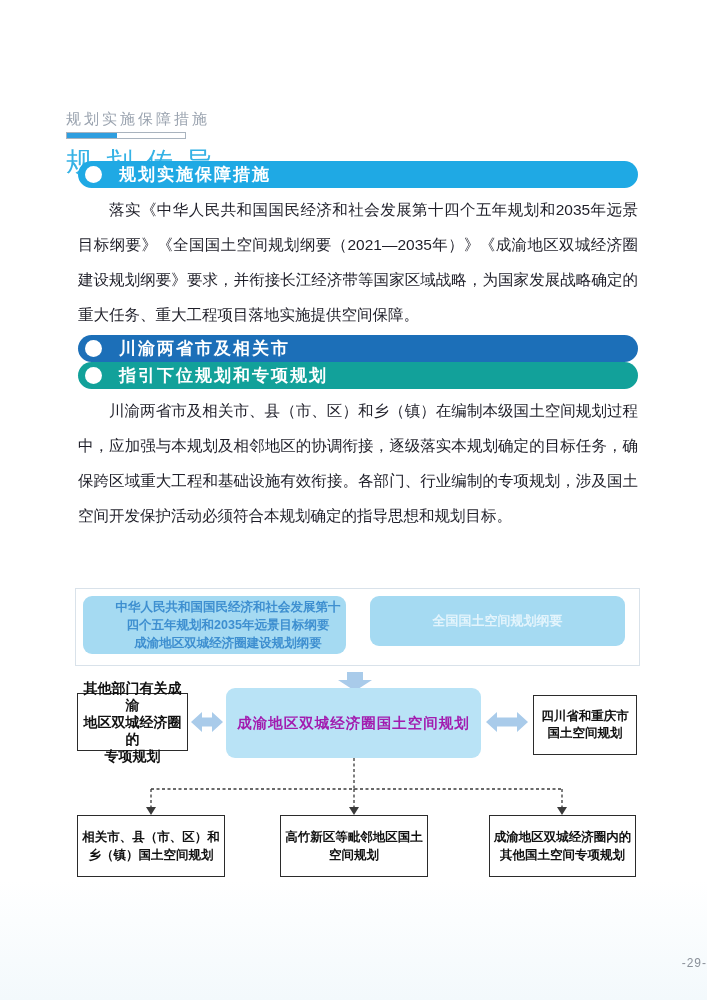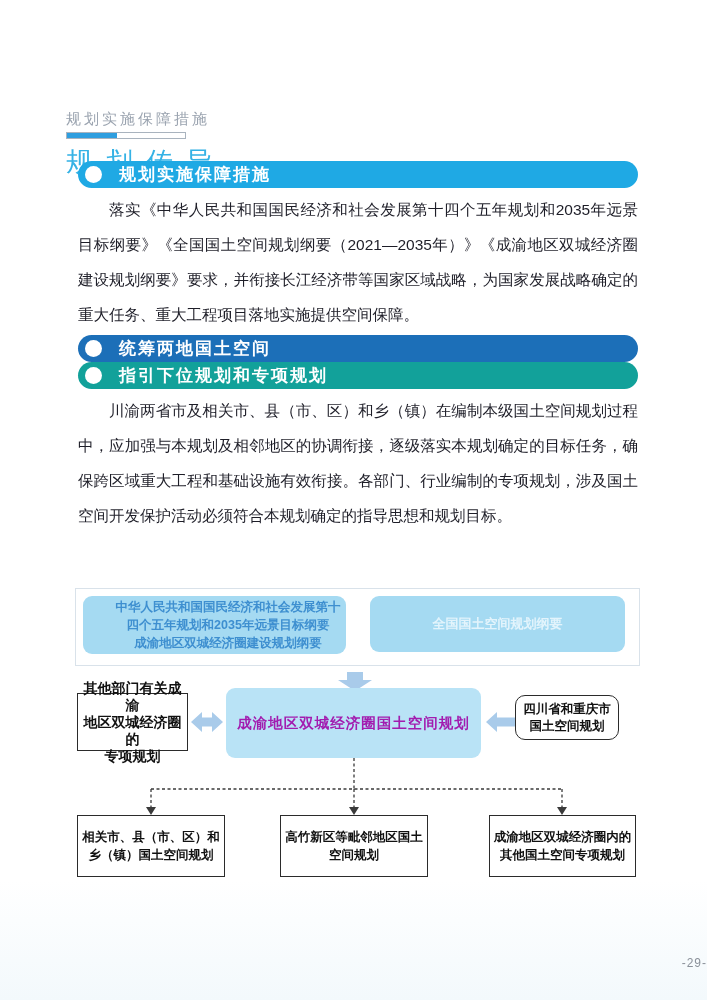--- a/index.html
+++ b/index.html
@@ -27,24 +27,24 @@
   .diagram{position:absolute;left:0;top:585px;width:707px;height:305px;}
   .diagram svg{position:absolute;left:0;top:0;}
   .dg-container{position:absolute;left:75px;top:3px;width:565px;height:78px;
                 border:1px solid #D9E2EA;background:#ffffff;box-sizing:border-box;}
   .blue-box{position:absolute;border-radius:9px;display:flex;align-items:center;justify-content:center;
             text-align:center;font-weight:bold;white-space:pre-line;box-sizing:border-box;}
   .white-box{position:absolute;background:#ffffff;border:1.8px solid #2B2B2B;display:flex;align-items:center;
              justify-content:center;text-align:center;font-weight:bold;color:#111111;
              white-space:pre-line;box-sizing:border-box;}
   .tbox-l{left:83px;top:11px;width:263px;height:58px;font-size:12.5px;line-height:18px;padding-left:27px;}
-  .tbox-r{left:370px;top:11px;width:255px;height:56px;font-size:13px;line-height:18px;}
+  .tbox-r{left:370px;top:11px;width:255px;height:50px;font-size:13px;line-height:18px;}
   .cbox{left:226px;top:103px;width:255px;height:70px;border-radius:9px;font-size:14.5px;color:#a21caf;letter-spacing:1px;}
   .wbox-l{left:77px;top:108px;width:111px;height:58px;font-size:14px;line-height:17px;}
-  .wbox-r{left:515px;top:110px;width:104px;height:45px;font-size:12.5px;line-height:17px;border-radius:10px;}
+  .wbox-r{left:533px;top:110px;width:104px;height:60px;font-size:12.5px;line-height:17px;}
   .bbox{top:230px;height:62px;font-size:12.5px;line-height:18px;}
   .bbox1{left:77px;width:148px;}
   .bbox2{left:280px;width:148px;}
   .bbox3{left:489px;width:147px;}
 
   .page-number{position:absolute;left:0;top:956px;width:707px;text-align:right;
                font-size:12px;color:#8A9099;letter-spacing:1px;}
 </style>
 </head>
 <body>
@@ -61,21 +61,21 @@
 
   <div class="content">
     <div class="section-bar" style="background: rgb(31, 169, 228);">
       <span class="section-dot"></span>
       <span>规划实施保障措施</span>
     </div>
     <p class="section-body">落实《中华人民共和国国民经济和社会发展第十四个五年规划和2035年远景目标纲要》《全国国土空间规划纲要（2021—2035年）》《成渝地区双城经济圈建设规划纲要》要求，并衔接长江经济带等国家区域战略，为国家发展战略确定的重大任务、重大工程项目落地实施提供空间保障。</p>
 
     <div class="section-bar" style="background: rgb(28, 111, 184);">
       <span class="section-dot"></span>
-      <span>统筹两地国土空间</span>
+      <span>川渝两省市及相关市</span>
     </div>
 
     <div class="section-bar" style="background: rgb(18, 161, 154);">
       <span class="section-dot"></span>
       <span>指引下位规划和专项规划</span>
     </div>
     <p class="section-body">川渝两省市及相关市、县（市、区）和乡（镇）在编制本级国土空间规划过程中，应加强与本规划及相邻地区的协调衔接，逐级落实本规划确定的目标任务，确保跨区域重大工程和基础设施有效衔接。各部门、行业编制的专项规划，涉及国土空间开发保护活动必须符合本规划确定的指导思想和规划目标。</p>
   </div>
 
   <div class="diagram">

